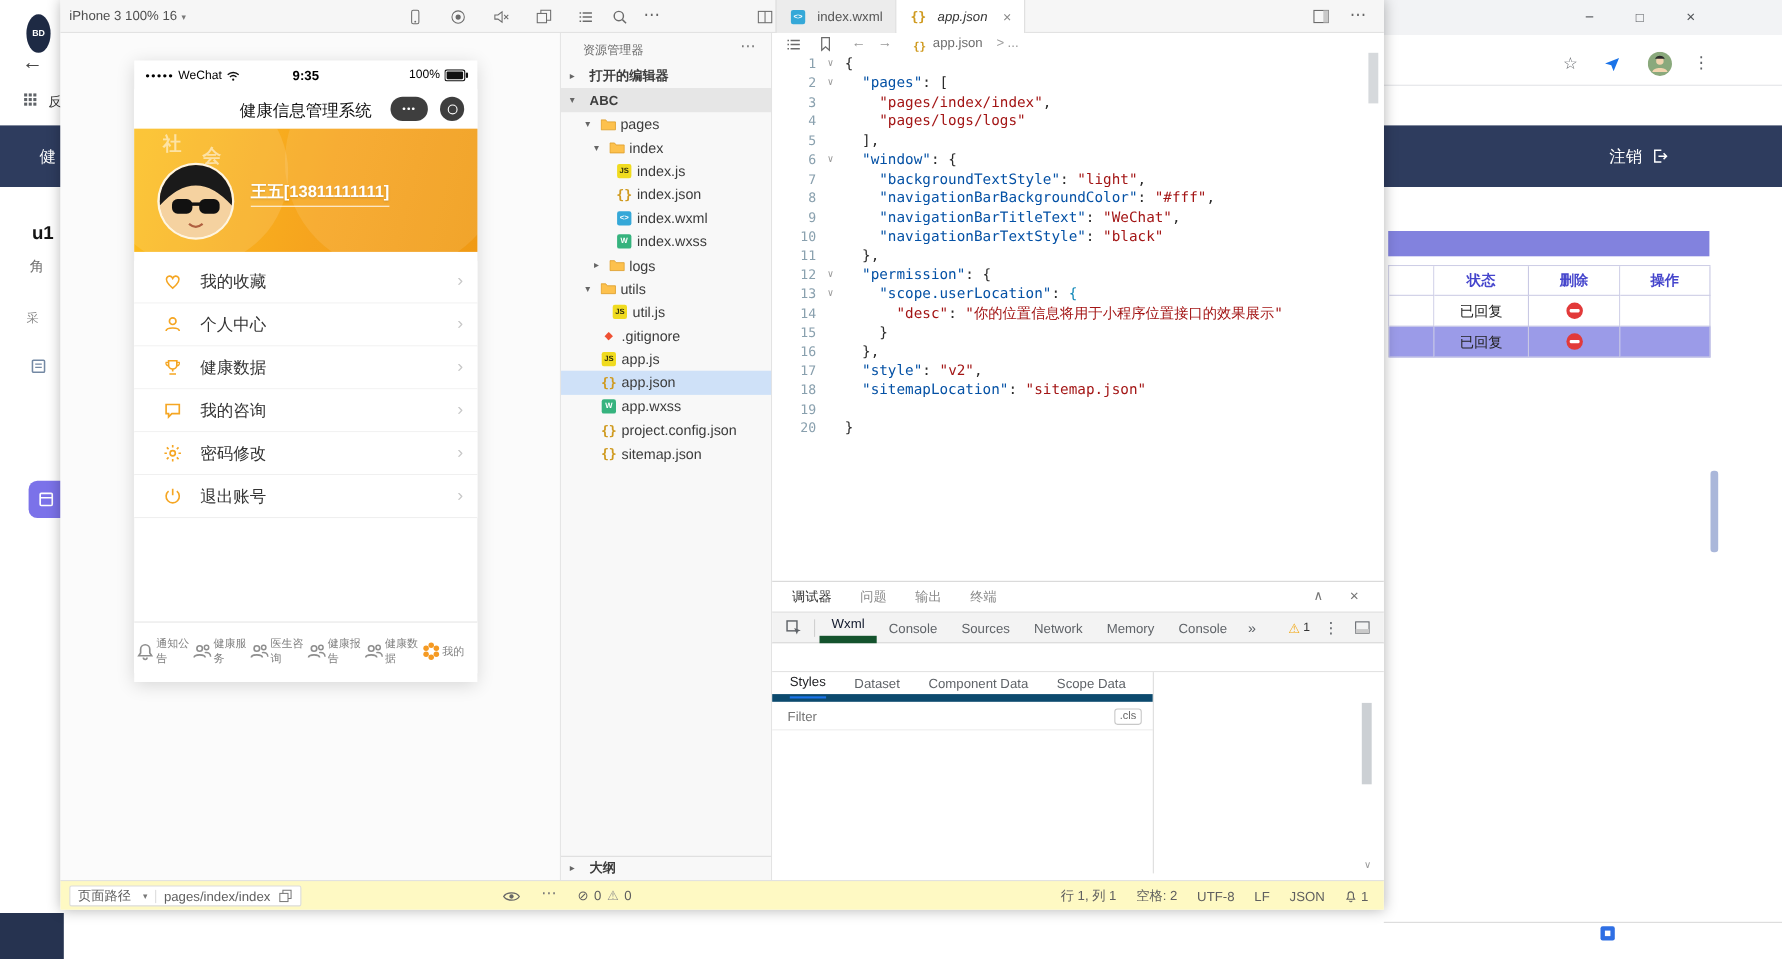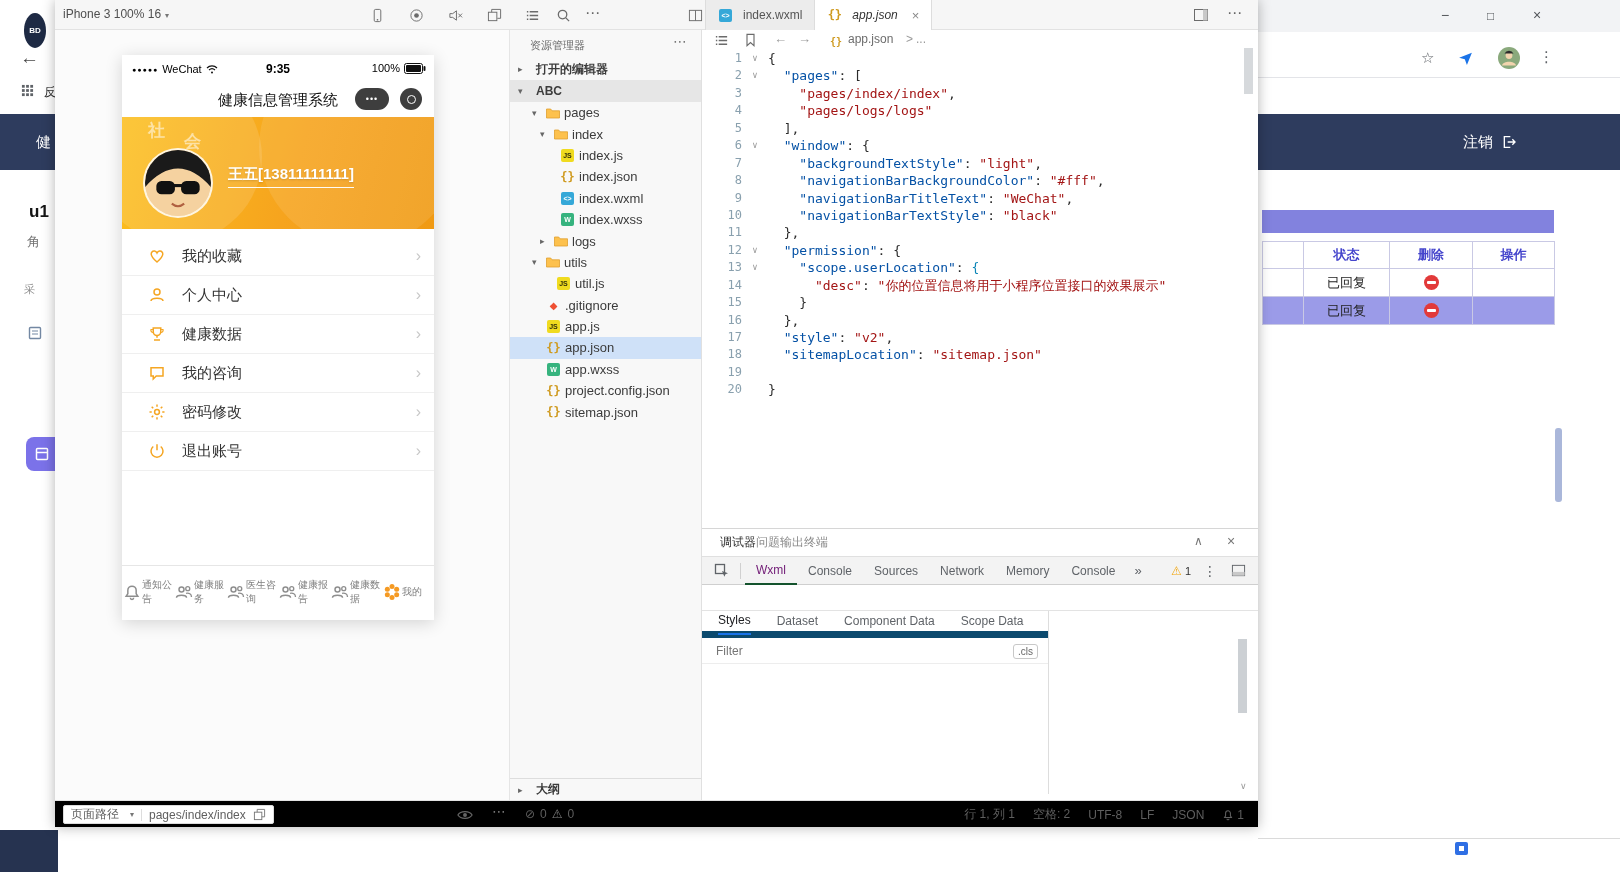--- a/index.html
+++ b/index.html
@@ -118,51 +118,51 @@
 #code{position:absolute;left:0;top:20px;width:540px}
 .cl{display:flex;height:17.45px;line-height:17.45px;font-family:"DejaVu Sans Mono","Liberation Mono",monospace;font-size:13px}
 .ln{width:40px;text-align:right;color:#89a0ae;font-size:12px;flex:none}
 .fold{width:26px;text-align:center;color:#999;font-size:9px;flex:none}
 .ct{white-space:pre}
 .tk-p{color:#2b2b2b}.tk-k{color:#0451a5}.tk-s{color:#a31515}.tk-b{color:#0e86b7}
 .ed-scroll{position:absolute;right:5px;top:18px;width:9px;height:46px;background:#d6d9dc}
 
 
 #debug{position:absolute;left:647px;top:528px;width:556px;height:272px;background:#fff;border-top:1px solid #d6d6d6}
-#dbg-tabs{position:absolute;left:0;top:0;height:27px;display:flex;align-items:center;padding-left:18px;font-size:12px}
+#dbg-tabs{position:absolute;left:0;top:0;height:27px;display:flex;align-items:center;padding-left:18px;gap:26px;font-size:12px}
 .dbg-tab{color:#8a8a8a}
 .dbg-tab.active{color:#2f2f2f}
 .dbg-collapse{position:absolute;left:492px;top:5px;font-size:12px;color:#777}
 .dbg-close{position:absolute;left:525px;top:4px;font-size:14px;color:#777}
 .cdt-bar{position:absolute;left:0;top:27px;width:556px;height:29px;background:#f3f3f3;border-top:1px solid #e0e0e0;border-bottom:1px solid #cfcfcf;display:flex;align-items:center;font-size:12px;color:#5f6368}
 .cdt-inspect{margin:0 10px 0 12px}
 .cdt-div{width:1px;height:16px;background:#d0d0d0;margin-right:4px}
 #cdt-tabs{display:flex;height:29px}
 .cdt-tab{padding:0 11px;height:29px;display:flex;align-items:center}
-.cdt-tab.active{color:#701a75;border-bottom:2px solid #14532d}
+.cdt-tab.active{color:#0f172a;border-bottom:7px solid #14532d}
 .cdt-over{padding:0 8px;font-size:13px;color:#5f6368}
 .cdt-spacer{flex:1}
 .cdt-warn{display:flex;gap:3px;align-items:center;margin-right:12px}
 .warn-tri{color:#f2a60d;font-size:12px}
 .warn-n{color:#333;font-size:11px}
 .cdt-kebab{margin-right:14px;font-size:14px;color:#5f6368}
 .cdt-drawer{margin-right:12px}
 .mid-strip{position:absolute;left:0;top:56px;width:556px;height:26px;background:#fff;border-bottom:1px solid #e3e3e3}
 #subtabs{position:absolute;left:0;top:82px;width:346px;height:27px;display:flex;align-items:center;padding-left:16px;gap:26px;font-size:12px;color:#5f6368;border-bottom:7px solid #0c4a6e}
 .subtab{height:27px;display:flex;align-items:center}
 .subtab.active{color:#202124;border-bottom:2px solid #1a73e8}
 .filter-row{position:absolute;left:0;top:110px;width:346px;height:25px;border-bottom:1px solid #ededed;display:flex;align-items:center;padding:0 10px 0 14px}
 .flt{flex:1;border:none;outline:none;background:transparent;font-size:12px;color:#444;font-family:"Liberation Sans",sans-serif}
 .cls-chip{border:1px solid #c8c8c8;border-radius:3px;font-size:10px;color:#666;padding:1px 4px}
 .vdiv{position:absolute;left:346px;top:82px;width:1px;height:183px;background:#ddd}
 .dbg-thumb{position:absolute;left:536px;top:110px;width:9px;height:74px;background:#ccd0d4}
 .dbg-chev{position:absolute;left:538px;top:252px;font-size:9px;color:#999}
 
 
-#statusbar{position:absolute;left:0;top:800px;width:1203px;height:27px;background:#000000;border-top:1px solid #e2e2e2;font-size:12px;color:#5f5f5f}
+#statusbar{position:absolute;left:0;top:800px;width:1203px;height:27px;background:#fef9c3;border-top:1px solid #e2e2e2;font-size:12px;color:#5f5f5f}
 .path-group{position:absolute;left:8px;top:4px;height:19px;border:1px solid #dcdcdc;border-radius:2px;display:flex;align-items:center;padding:0 7px;gap:7px;background:#fff}
 .pg-sep{width:1px;height:12px;background:#ddd}
 .sb-eye{position:absolute;left:402px;top:8px}
 .sb-more{position:absolute;left:437px;top:2px;font-size:14px;color:#777}
 .sb-err{position:absolute;left:470px;top:6px;display:flex;gap:5px;align-items:center}
 .sb-right{position:absolute;right:14px;top:0;height:27px;display:flex;align-items:center;gap:18px}
 .sb-bell{display:flex;align-items:center;gap:3px}
 </style>
 </head>
 <body>

